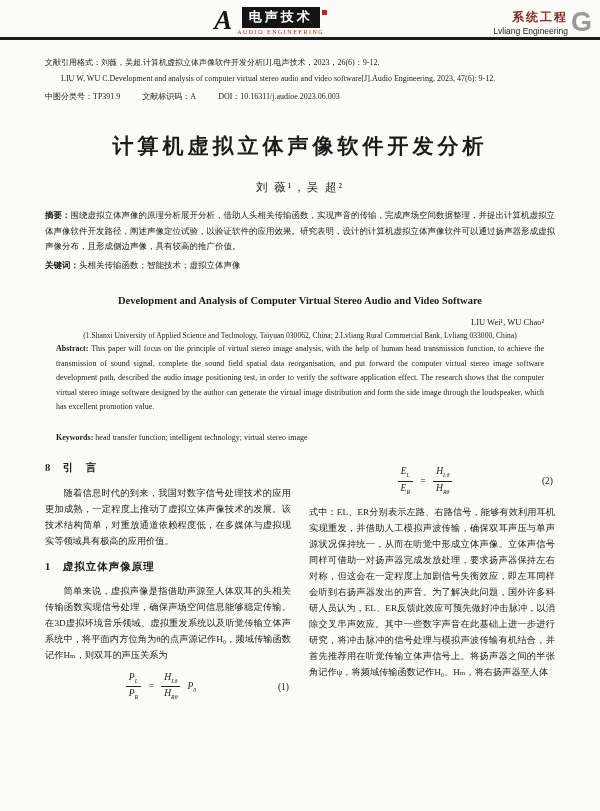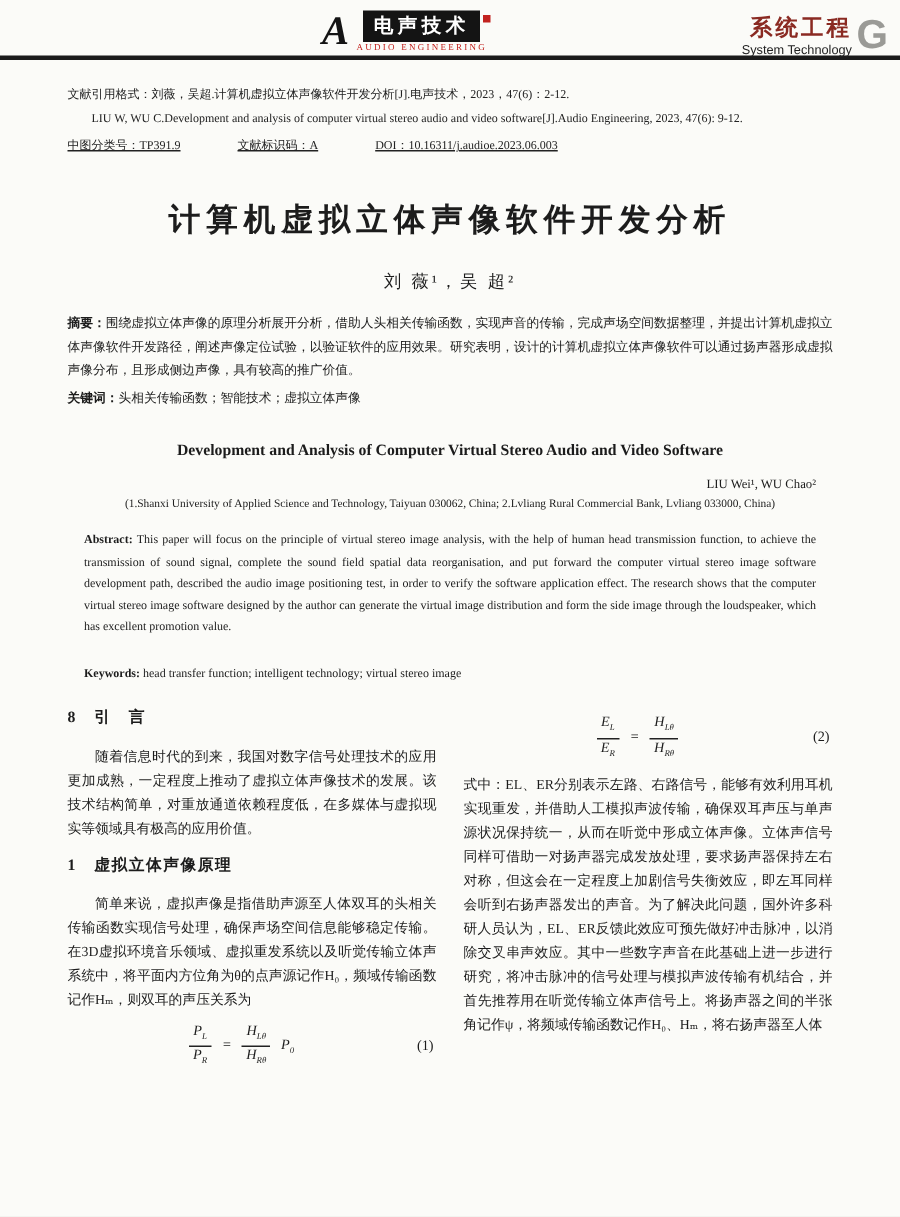--- a/index.html
+++ b/index.html
@@ -17,43 +17,43 @@
   .masthead { display:flex; align-items:flex-start; padding:7px 8px 0 45px; height:36px; }
   .mast-spacer { flex:1; }
   .logo-wrap { display:flex; align-items:center; gap:5px; }
   .logo-a { font-style:italic; font-weight:bold; font-size:27px; line-height:1; color:#141414; }
   .logo-col { display:flex; flex-direction:column; align-items:center; }
   .logo-box { background:#141414; color:#fff; font-weight:bold; font-size:13px; letter-spacing:3px; padding:2px 7px 3px; position:relative; line-height:1.2; }
   .logo-box::after { content:""; position:absolute; right:-7px; top:3px; width:5px; height:5px; background:#c2231f; }
   .logo-sub { color:#c2231f; font-size:6px; letter-spacing:1.5px; margin-top:1px; }
   .mast-right { margin-left:auto; display:flex; align-items:center; gap:3px; padding-top:2px; }
   .col-labels { text-align:right; }
-  .col-cn { font-size:15px; font-weight:bold; color:#8a2a22; letter-spacing:2px;font-family:Liberation Mono, monospace; }
+  .col-cn { font-size:12px; font-weight:bold; color:#8a2a22; letter-spacing:2px;font-family:Liberation Mono, monospace; }
   .col-en { font-size:8.5px; color:#222; font-family:"Liberation Sans",sans-serif; }
   .big-g { font-size:27px; line-height:0.9; color:#9a9a96; font-weight:bold; font-family:"Liberation Sans",sans-serif; }
   .rule { height:3px; background:#1b1b1b; margin-top:1px; }
   
   .citation { margin:15px 45px 0; font-size:8px; line-height:1.95; color:#222; }
   .cit-en { padding-left:16px; }
-  .cit-meta { display:flex; gap:38px; margin-top:3px;text-decoration:underline; }
+  .cit-meta { display:flex; gap:22px; margin-top:3px; }
   .cit-meta span { white-space:nowrap; }
   
   .title-cn { text-align:center; font-size:21px; font-weight:bold; letter-spacing:4px; margin-top:27px; }
   .authors { text-align:center; font-size:11.5px; margin-top:20px; letter-spacing:2px; }
   .affil { text-align:center; font-size:8px; margin-top:13px; color:#222; }
   
   .abstract { margin:13px 45px 0; font-size:8.5px; line-height:1.85; text-align:justify; }
   .lbl { font-weight:bold; }
   .kw { margin:3px 45px 0; font-size:8.5px; line-height:1.85; }
   
   .en-block { margin:20px 56px 0; }
   .en-title { text-align:center; font-weight:bold; font-size:10.5px; line-height:1.4; }
   .en-authors { text-align:right; font-size:8.5px; margin-top:9px; }
   .en-affil { text-align:center; font-size:7.6px; margin-top:4px; color:#222; }
-  .en-abstract { font-size:8px; line-height:1.8; text-align:justify; margin-top:13px; }
+  .en-abstract { font-size:8px; line-height:1.8; text-align:justify; margin-top:2px; }
   .en-kw { font-size:8px; margin-top:19px; }
   
   .body-cols { display:flex; gap:18px; margin:15px 45px 0; }
   .col { flex:1; font-size:9.2px; line-height:1.74; text-align:justify; }
   .col h3 { font-size:10.5px; letter-spacing:1px; margin:9px 0 7px; }
   .col h3:first-child { margin-top:2px; }
   .col p { text-indent:2em; }
   
   .formula { display:flex; align-items:center; justify-content:center; gap:7px; margin:9px 14px 8px 0; font-style:italic; font-size:9.5px; position:relative; }
   .frac { display:inline-flex; flex-direction:column; align-items:center; line-height:1.25; }
@@ -73,29 +73,29 @@
       <span class="logo-a">A</span>
       <div class="logo-col">
         <div class="logo-box">电声技术</div>
         <div class="logo-sub">AUDIO ENGINEERING</div>
       </div>
     </div>
     <div class="mast-spacer"></div>
     <div class="mast-right">
       <div class="col-labels">
         <div class="col-cn">系统工程</div>
-        <div class="col-en">System Technology</div>
+        <div class="col-en">Lvliang Engineering</div>
       </div>
       <div class="big-g">G</div>
     </div>
   </header>
   <div class="rule"></div>
 
   <div class="citation">
-    <div class="cit-cn">文献引用格式：刘薇，吴超.计算机虚拟立体声像软件开发分析[J].电声技术，2023，47(6)：2-12.</div>
+    <div class="cit-cn">文献引用格式：刘薇，吴超.计算机虚拟立体声像软件开发分析[J].电声技术，2023，26(6)：9-12.</div>
     <div class="cit-en">LIU W, WU C.Development and analysis of computer virtual stereo audio and video software[J].Audio Engineering, 2023, 47(6): 9-12.</div>
     <div class="cit-meta">
       <span>中图分类号：TP391.9</span>
       <span>文献标识码：A</span>
       <span>DOI：10.16311/j.audioe.2023.06.003</span>
     </div>
   </div>
 
   <h1 class="title-cn">计算机虚拟立体声像软件开发分析</h1>
   <div class="authors">刘 薇¹，吴 超²</div>

